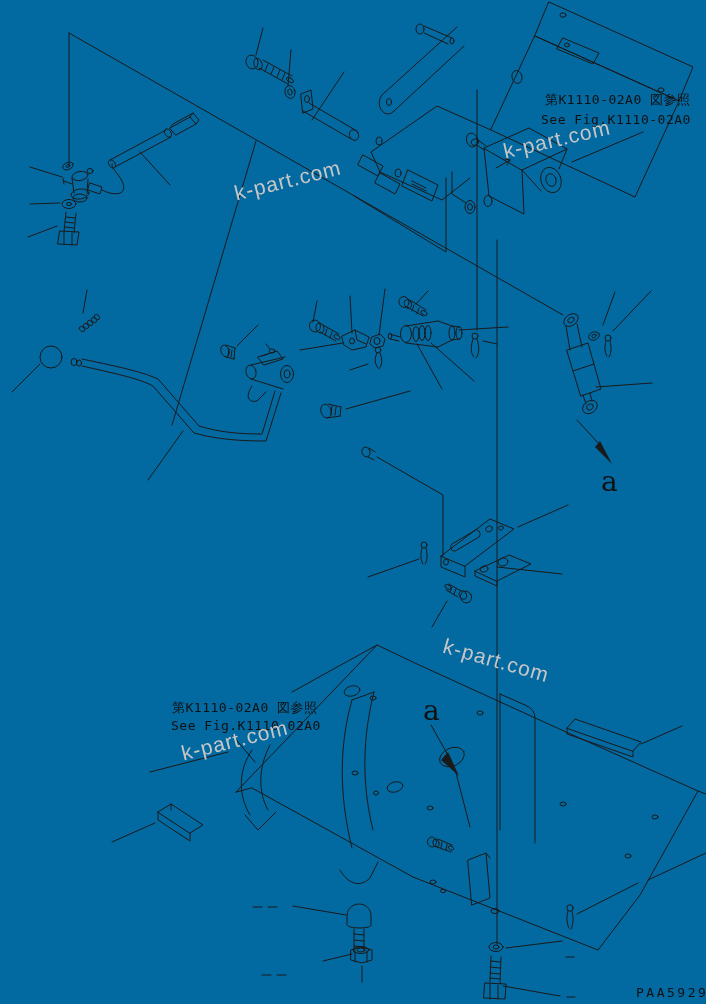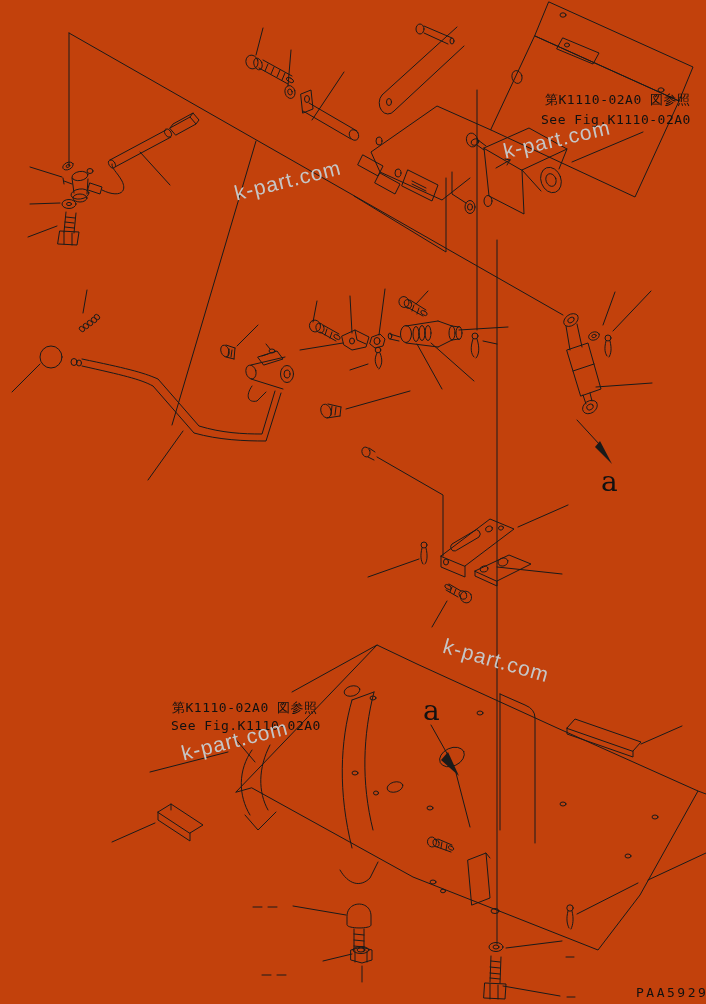--- a/index.html
+++ b/index.html
@@ -1,16 +1,16 @@
 <!DOCTYPE html>
 <html><head>
 <meta charset="utf-8">
 <style>
   html,body{margin:0;padding:0;background:#ffffff;}
-  .stage{position:relative;width:706px;height:1004px;background:#c2410c;overflow:hidden;
+  .stage{position:relative;width:706px;height:1004px;background:#0369a1;overflow:hidden;
          font-family:"DejaVu Sans Mono",monospace;}
   .stage svg{position:absolute;left:0;top:0;}
   .stage svg *{vector-effect:non-scaling-stroke;}
   .lbl{position:absolute;color:#111;white-space:nowrap;}
   .ref{font-size:13px;letter-spacing:0.5px;font-family:"DejaVu Sans Mono",monospace;}
   .viewlabel{font-size:28px;font-family:"DejaVu Serif",serif;}
   .docnum{font-size:13px;letter-spacing:2.5px;font-family:"DejaVu Sans Mono",monospace;}
   .wm{position:absolute;color:#c6c6c6;font-size:21px;letter-spacing:1px;
       font-family:"Liberation Sans",sans-serif;white-space:nowrap;transform-origin:left top;}
   .ln{stroke:#1a1a1a;stroke-width:1;fill:none;stroke-linecap:round;stroke-linejoin:round;}

